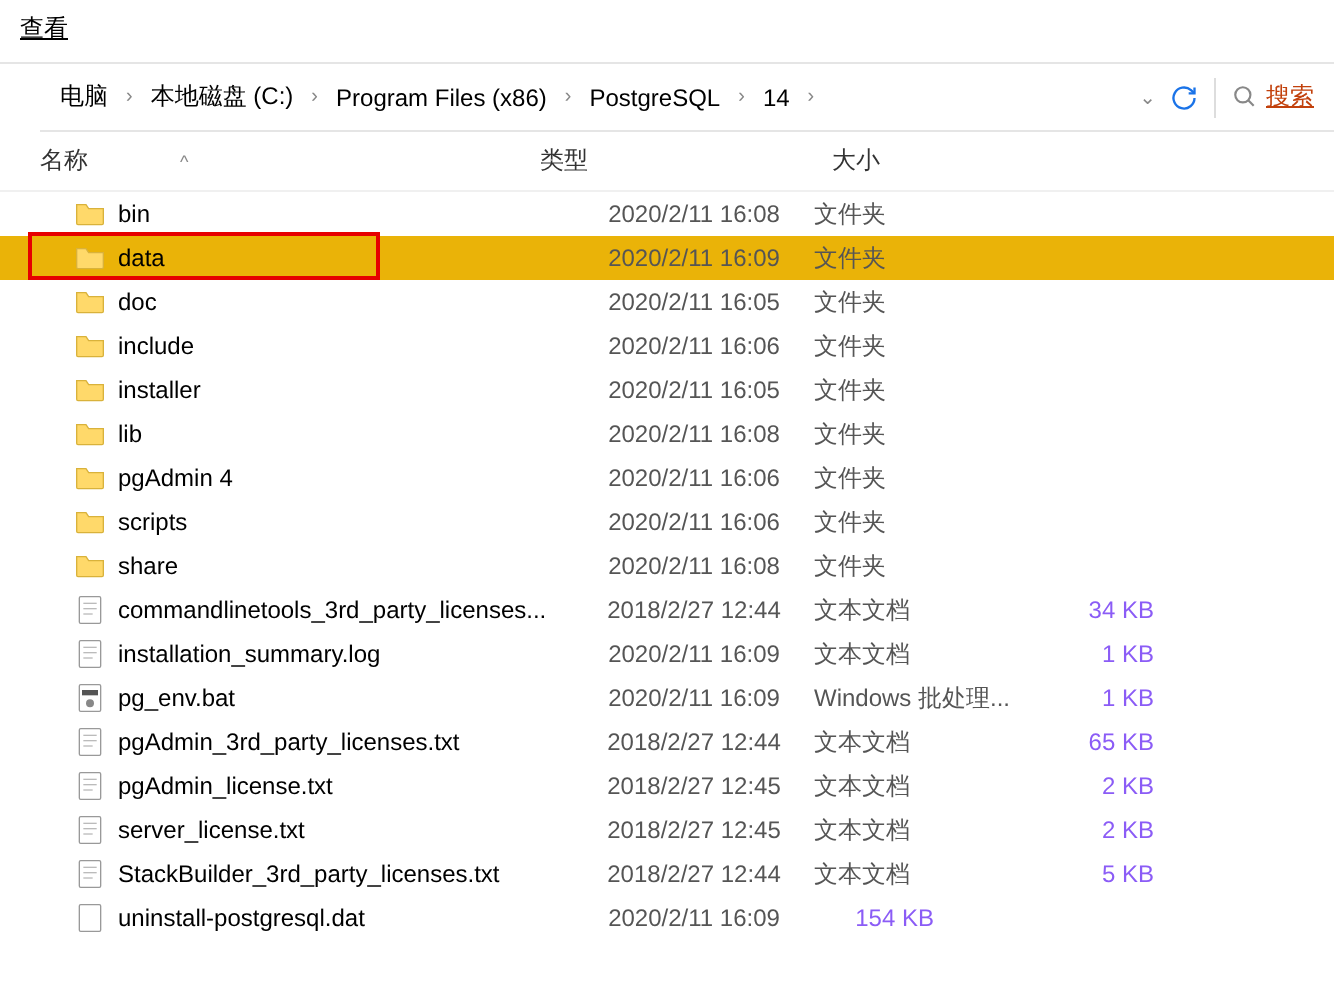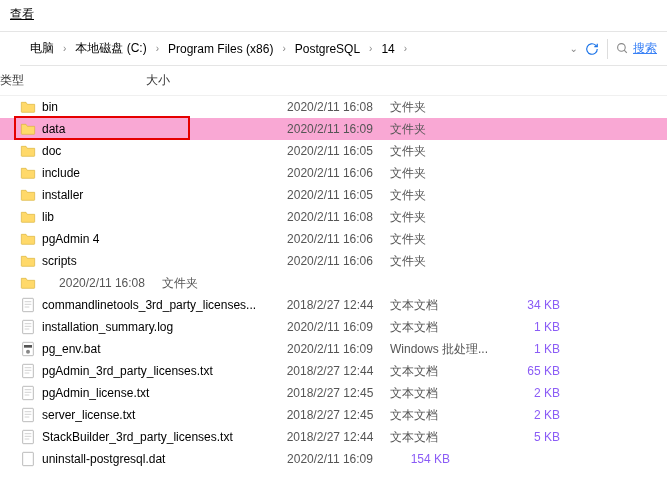--- a/index.html
+++ b/index.html
@@ -4,30 +4,30 @@
 <style>
 * { margin: 0; padding: 0; box-sizing: border-box; font-family: "Microsoft YaHei", "Segoe UI", sans-serif; }
 body { background: #fff; width: 667px; height: 500px; overflow: hidden; font-size: 12px; color: #000; }
 .ribbon-label { padding: 6px 10px 8px; font-size: 12px; border-bottom: 1px solid #e5e5e5; text-decoration: underline; }
 .addressbar { display: flex; align-items: center; padding: 4px 6px; border-bottom: 1px solid #e5e5e5; height: 34px; margin-left: 20px; }
 .breadcrumb { flex: 1; display: flex; align-items: center; height: 24px; gap: 2px; }
 .crumb { padding: 2px 4px; white-space: nowrap; cursor: default; }
 .chev { color: #888; padding: 0 3px; font-size: 10px; }
 .refresh { width: 22px; height: 22px; display: flex; align-items: center; justify-content: center; color: #1a73e8; cursor: pointer; }
 .divider { width: 1px; height: 20px; background: #ddd; margin: 0 4px; }
-.searchbox { display: flex; align-items: center; gap: 4px; color: #3b82f6; padding: 0 4px; text-decoration: underline; }
+.searchbox { display: flex; align-items: center; gap: 4px; color: #c2410c; padding: 0 4px; text-decoration: underline; }
 .headers { display: flex; border-bottom: 1px solid #f0f0f0; padding: 6px 0; font-size: 12px; color: #333; }
 .col-name { width: 270px; padding-left: 20px; display: flex; align-items: center; gap: 6px; }
 .col-date { width: 120px; }
 .col-type { width: 110px; }
 .col-size { width: 80px; text-align: right; padding-right: 20px; }
 .sort-ind { font-size: 9px; color: #888; margin-left: 40px; }
 .filelist { }
-.row { display: flex; align-items: center; height: 22px; font-size: 12px; }
-.row.selected { background: #f9a8d4; }
+.row { display: flex; align-items: center; height: 22px; font-size: 12px; padding-left: 17px; }
+.row.selected { background: #eab308; }
 .row .icon { width: 16px; height: 16px; margin-left: 20px; margin-right: 6px; flex-shrink: 0; }
 .row .name { width: 228px; white-space: nowrap; overflow: hidden; text-overflow: ellipsis; }
 .row .date { width: 120px; color: #555; text-align: center; }
 .row .type { width: 110px; color: #555; white-space: nowrap; overflow: hidden; text-overflow: ellipsis; }
 .row .size { width: 80px; text-align: right; padding-right: 20px; color: #8b5cf6; }
 .highlight-box { position: absolute; border: 2px solid #e60000; pointer-events: none; }
 svg { display: block; }
 </style>
 </head>
 <body>
@@ -58,20 +58,24 @@
   <div class="searchbox">
     <svg width="13" height="13" viewBox="0 0 24 24" fill="none" stroke="#888" stroke-width="2">
         <circle cx="10" cy="10" r="7"></circle>
         <line x1="20" y1="20" x2="15" y2="15"></line>
       </svg>
     <span>搜索</span>
   </div>
 </div>
 
 <div class="headers">
+  <div class="col-name">
+    <span>名称</span>
+    <span class="sort-ind">^</span>
+  </div>
   <div class="col-type">类型</div>
   <div class="col-size">大小</div>
 </div>
 
 <div class="filelist" style="position:relative;">
     <div class="row">
       <span class="icon">
         <svg width="16" height="16" viewBox="0 0 24 24">
           <path fill="#ffd96a" stroke="#d9b23b" stroke-width="1" d="M2 5h7l2 3h11v11a1 1 0 0 1-1 1H3a1 1 0 0 1-1-1V5z"></path>
         </svg>
@@ -157,20 +161,21 @@
       <span class="date">2020/2/11 16:06</span>
       <span class="type">文件夹</span>
       <span class="size"></span>
     </div>
     <div class="row">
       <span class="icon">
         <svg width="16" height="16" viewBox="0 0 24 24">
           <path fill="#ffd96a" stroke="#d9b23b" stroke-width="1" d="M2 5h7l2 3h11v11a1 1 0 0 1-1 1H3a1 1 0 0 1-1-1V5z"></path>
         </svg>
       </span>
+      <span class="name">share</span>
       <span class="date">2020/2/11 16:08</span>
       <span class="type">文件夹</span>
       <span class="size"></span>
     </div>
     <div class="row">
       <span class="icon">
         <svg width="16" height="16" viewBox="0 0 24 24">
           <rect x="4" y="2" width="16" height="20" rx="1" fill="#fff" stroke="#999"></rect>
           <line x1="7" y1="7" x2="17" y2="7" stroke="#bbb"></line>
           <line x1="7" y1="11" x2="17" y2="11" stroke="#bbb"></line>

